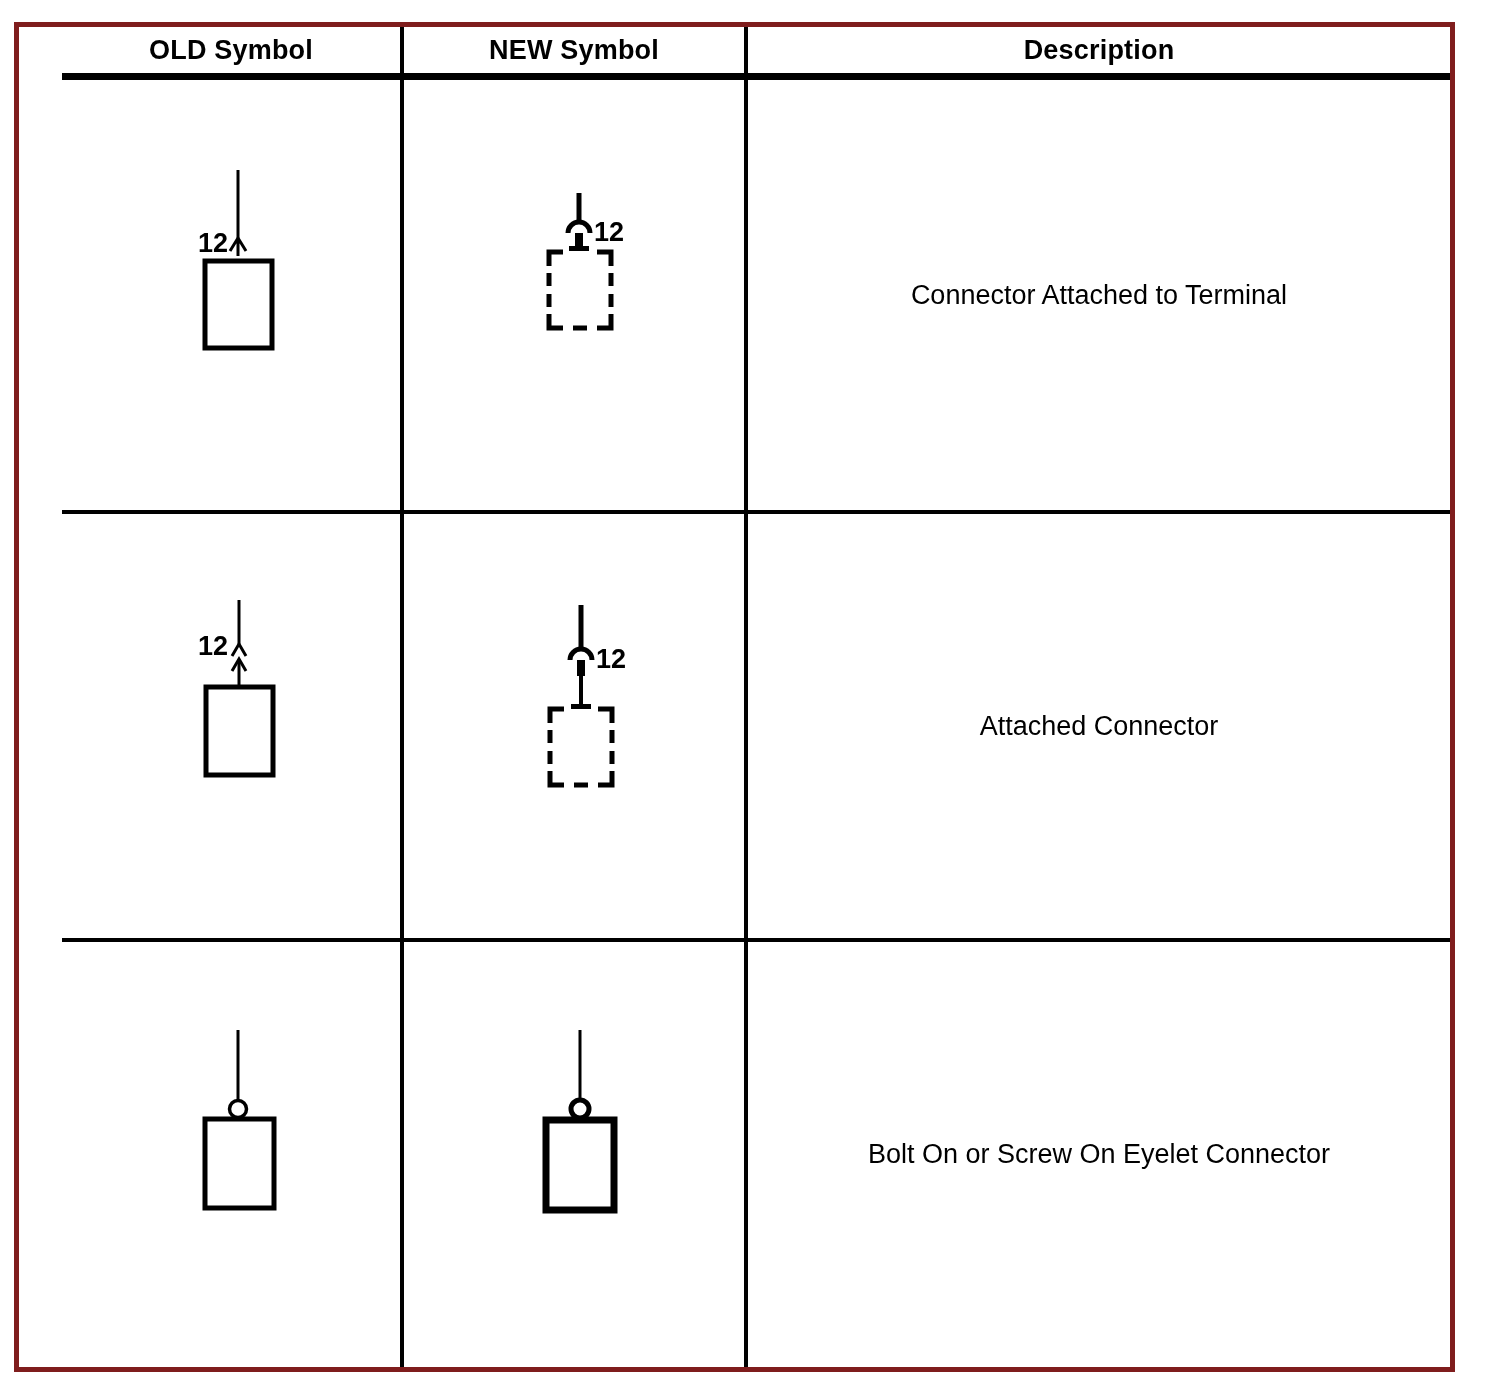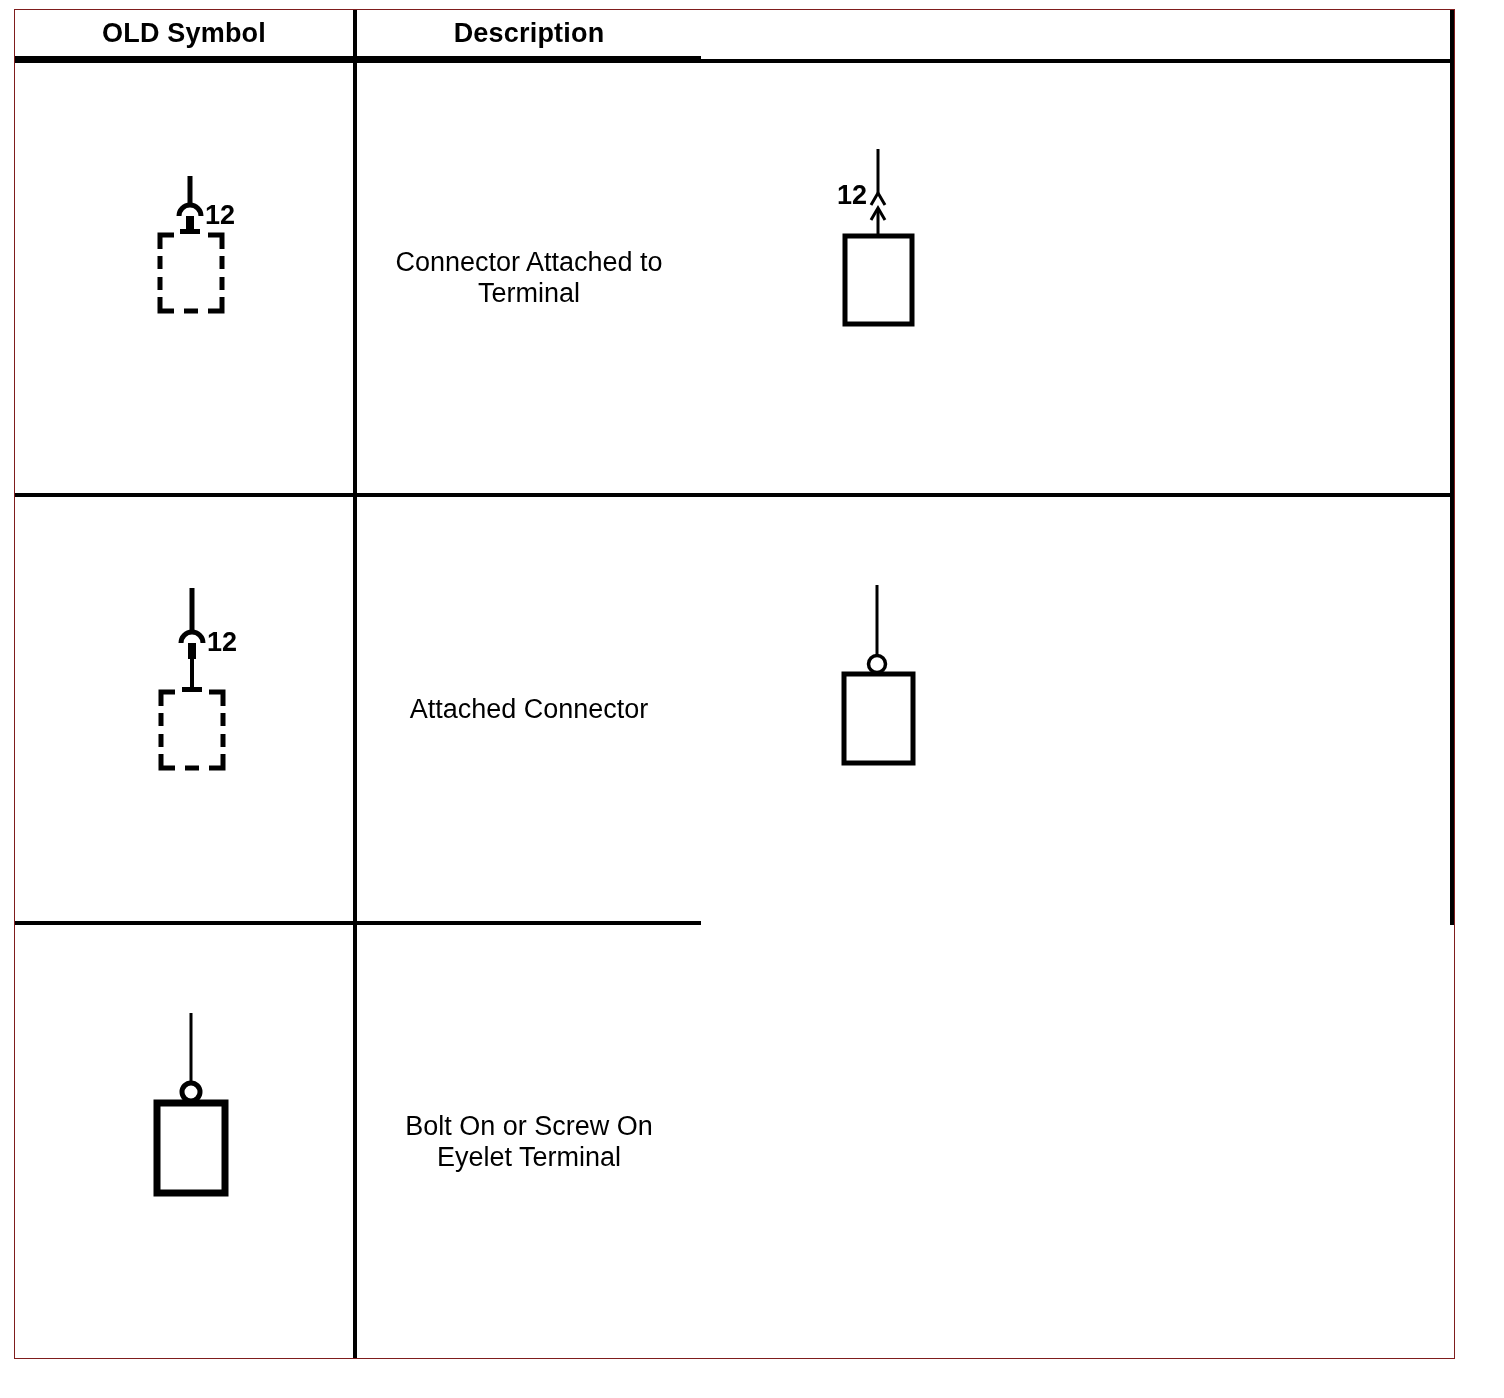--- a/index.html
+++ b/index.html
@@ -7,29 +7,30 @@
     padding: 0;
     width: 1504px;
     height: 1398px;
     background: #ffffff;
     font-family: "Liberation Sans", sans-serif;
     color: #000000;
   }
   .sheet {
     position: absolute;
     left: 14px;
-    top: 9px;
+    top: 22px;
     width: 1441px;
     height: 1350px;
     box-sizing: border-box;
-    border: 1px solid #7f1d1d;
+    border: 5px solid #7f1d1d;
     display: grid;
     grid-template-columns: 342px 344px 1fr;
     grid-template-rows: 53px 434px 428px 1fr;
     background: #ffffff;
+    padding-left: 43px;
   }
   .cell {
     box-sizing: border-box;
     border-right: 4px solid #000000;
     border-bottom: 4px solid #000000;
     position: relative;
     overflow: hidden;
     background: #ffffff;
   }
   .cell.last-col { border-right: none; }
@@ -72,20 +73,21 @@
     fill: #000000;
     stroke: none;
   }
 </style>
 </head>
 <body>
 
 <div class="sheet">
 
   <div class="cell hdr">OLD Symbol</div>
+  <div class="cell hdr">NEW Symbol</div>
   <div class="cell hdr last-col">Description</div>
 
   <div class="cell">
     <svg class="sym" width="338" height="430" viewBox="0 0 338 430">
       <g>
         <line class="ink" x1="176" y1="90" x2="176" y2="158" stroke-width="3"></line>
         <path class="ink" d="M176,158 L168,171 M176,158 L184,171 M176,158 L176,176" stroke-width="3"></path>
         <text x="166" y="172" text-anchor="end">12</text>
         <rect class="ink" x="143" y="181" width="67" height="87" stroke-width="5"></rect>
       </g>
@@ -148,16 +150,16 @@
   <div class="cell last-row">
     <svg class="sym" width="340" height="423" viewBox="0 0 340 423">
       <g>
         <line class="ink" x1="176" y1="88" x2="176" y2="157" stroke-width="3"></line>
         <circle class="ink" cx="176" cy="167" r="9" stroke-width="5"></circle>
         <rect class="ink" x="142" y="178" width="68" height="90" stroke-width="7"></rect>
       </g>
     </svg>
   </div>
   <div class="cell desc last-col last-row">
-    <span>Bolt On or Screw On Eyelet Terminal</span>
+    <span>Bolt On or Screw On Eyelet Connector</span>
   </div>
 
 </div>
 
 </body></html>

